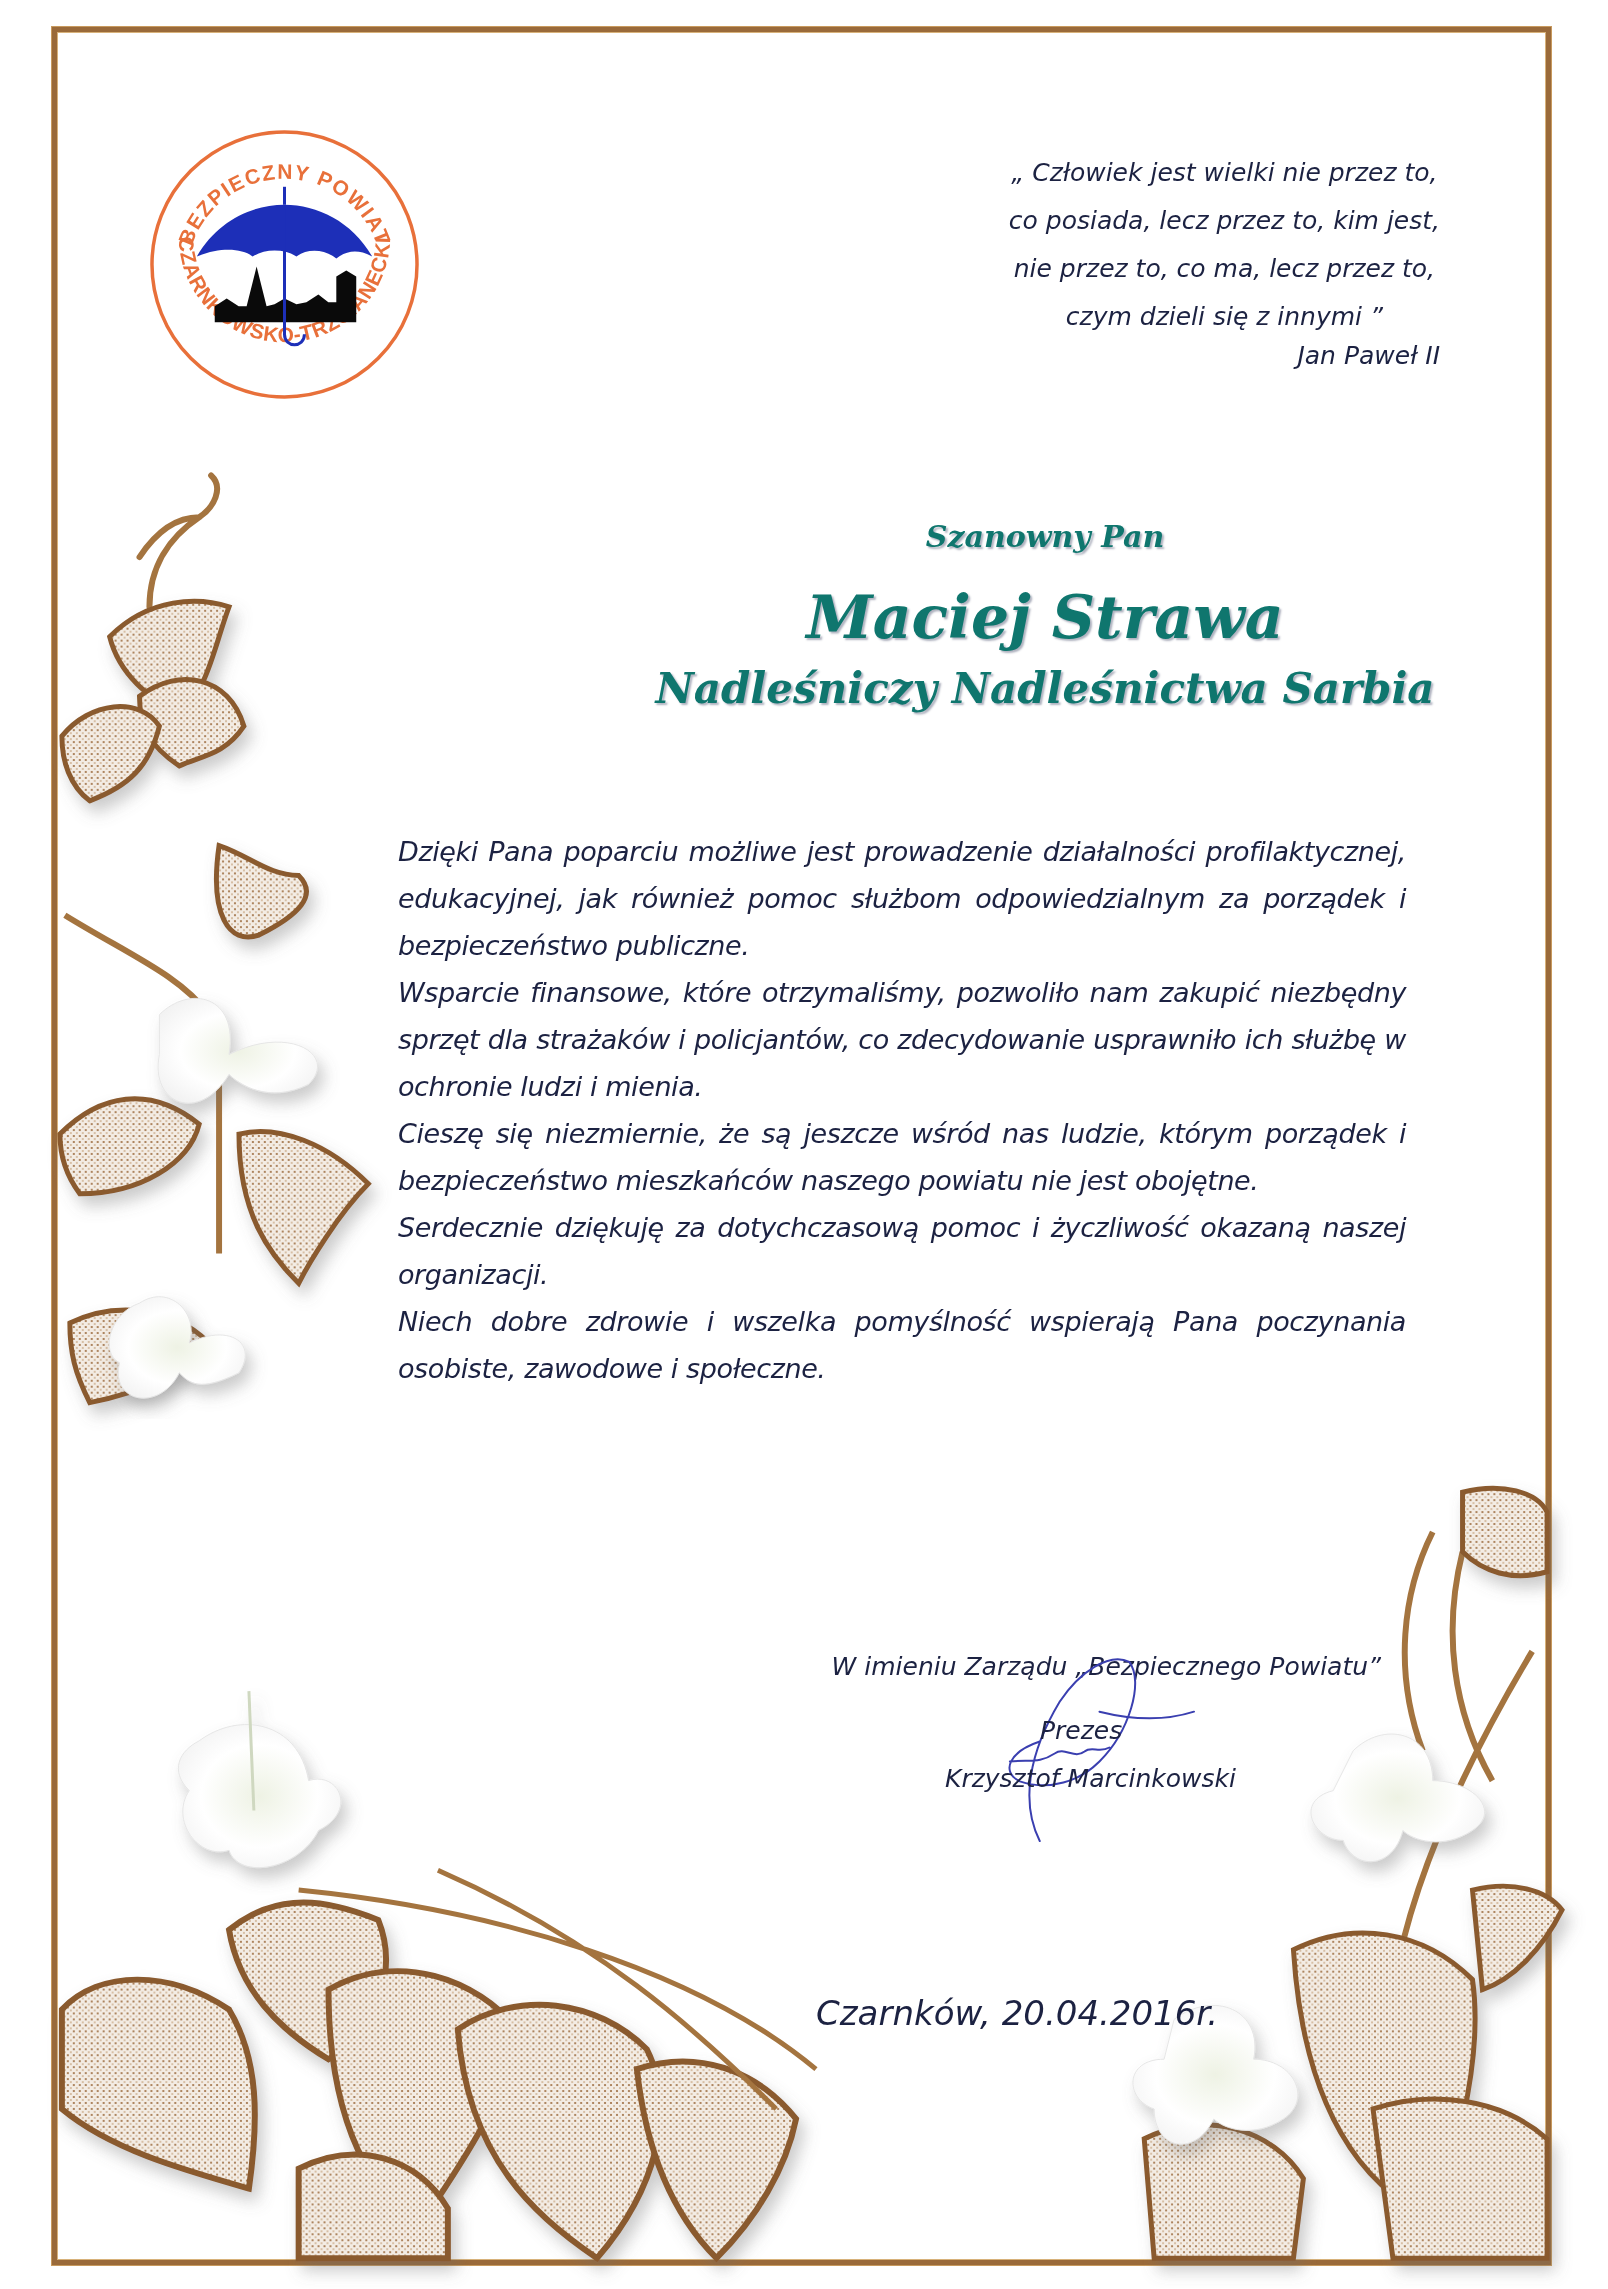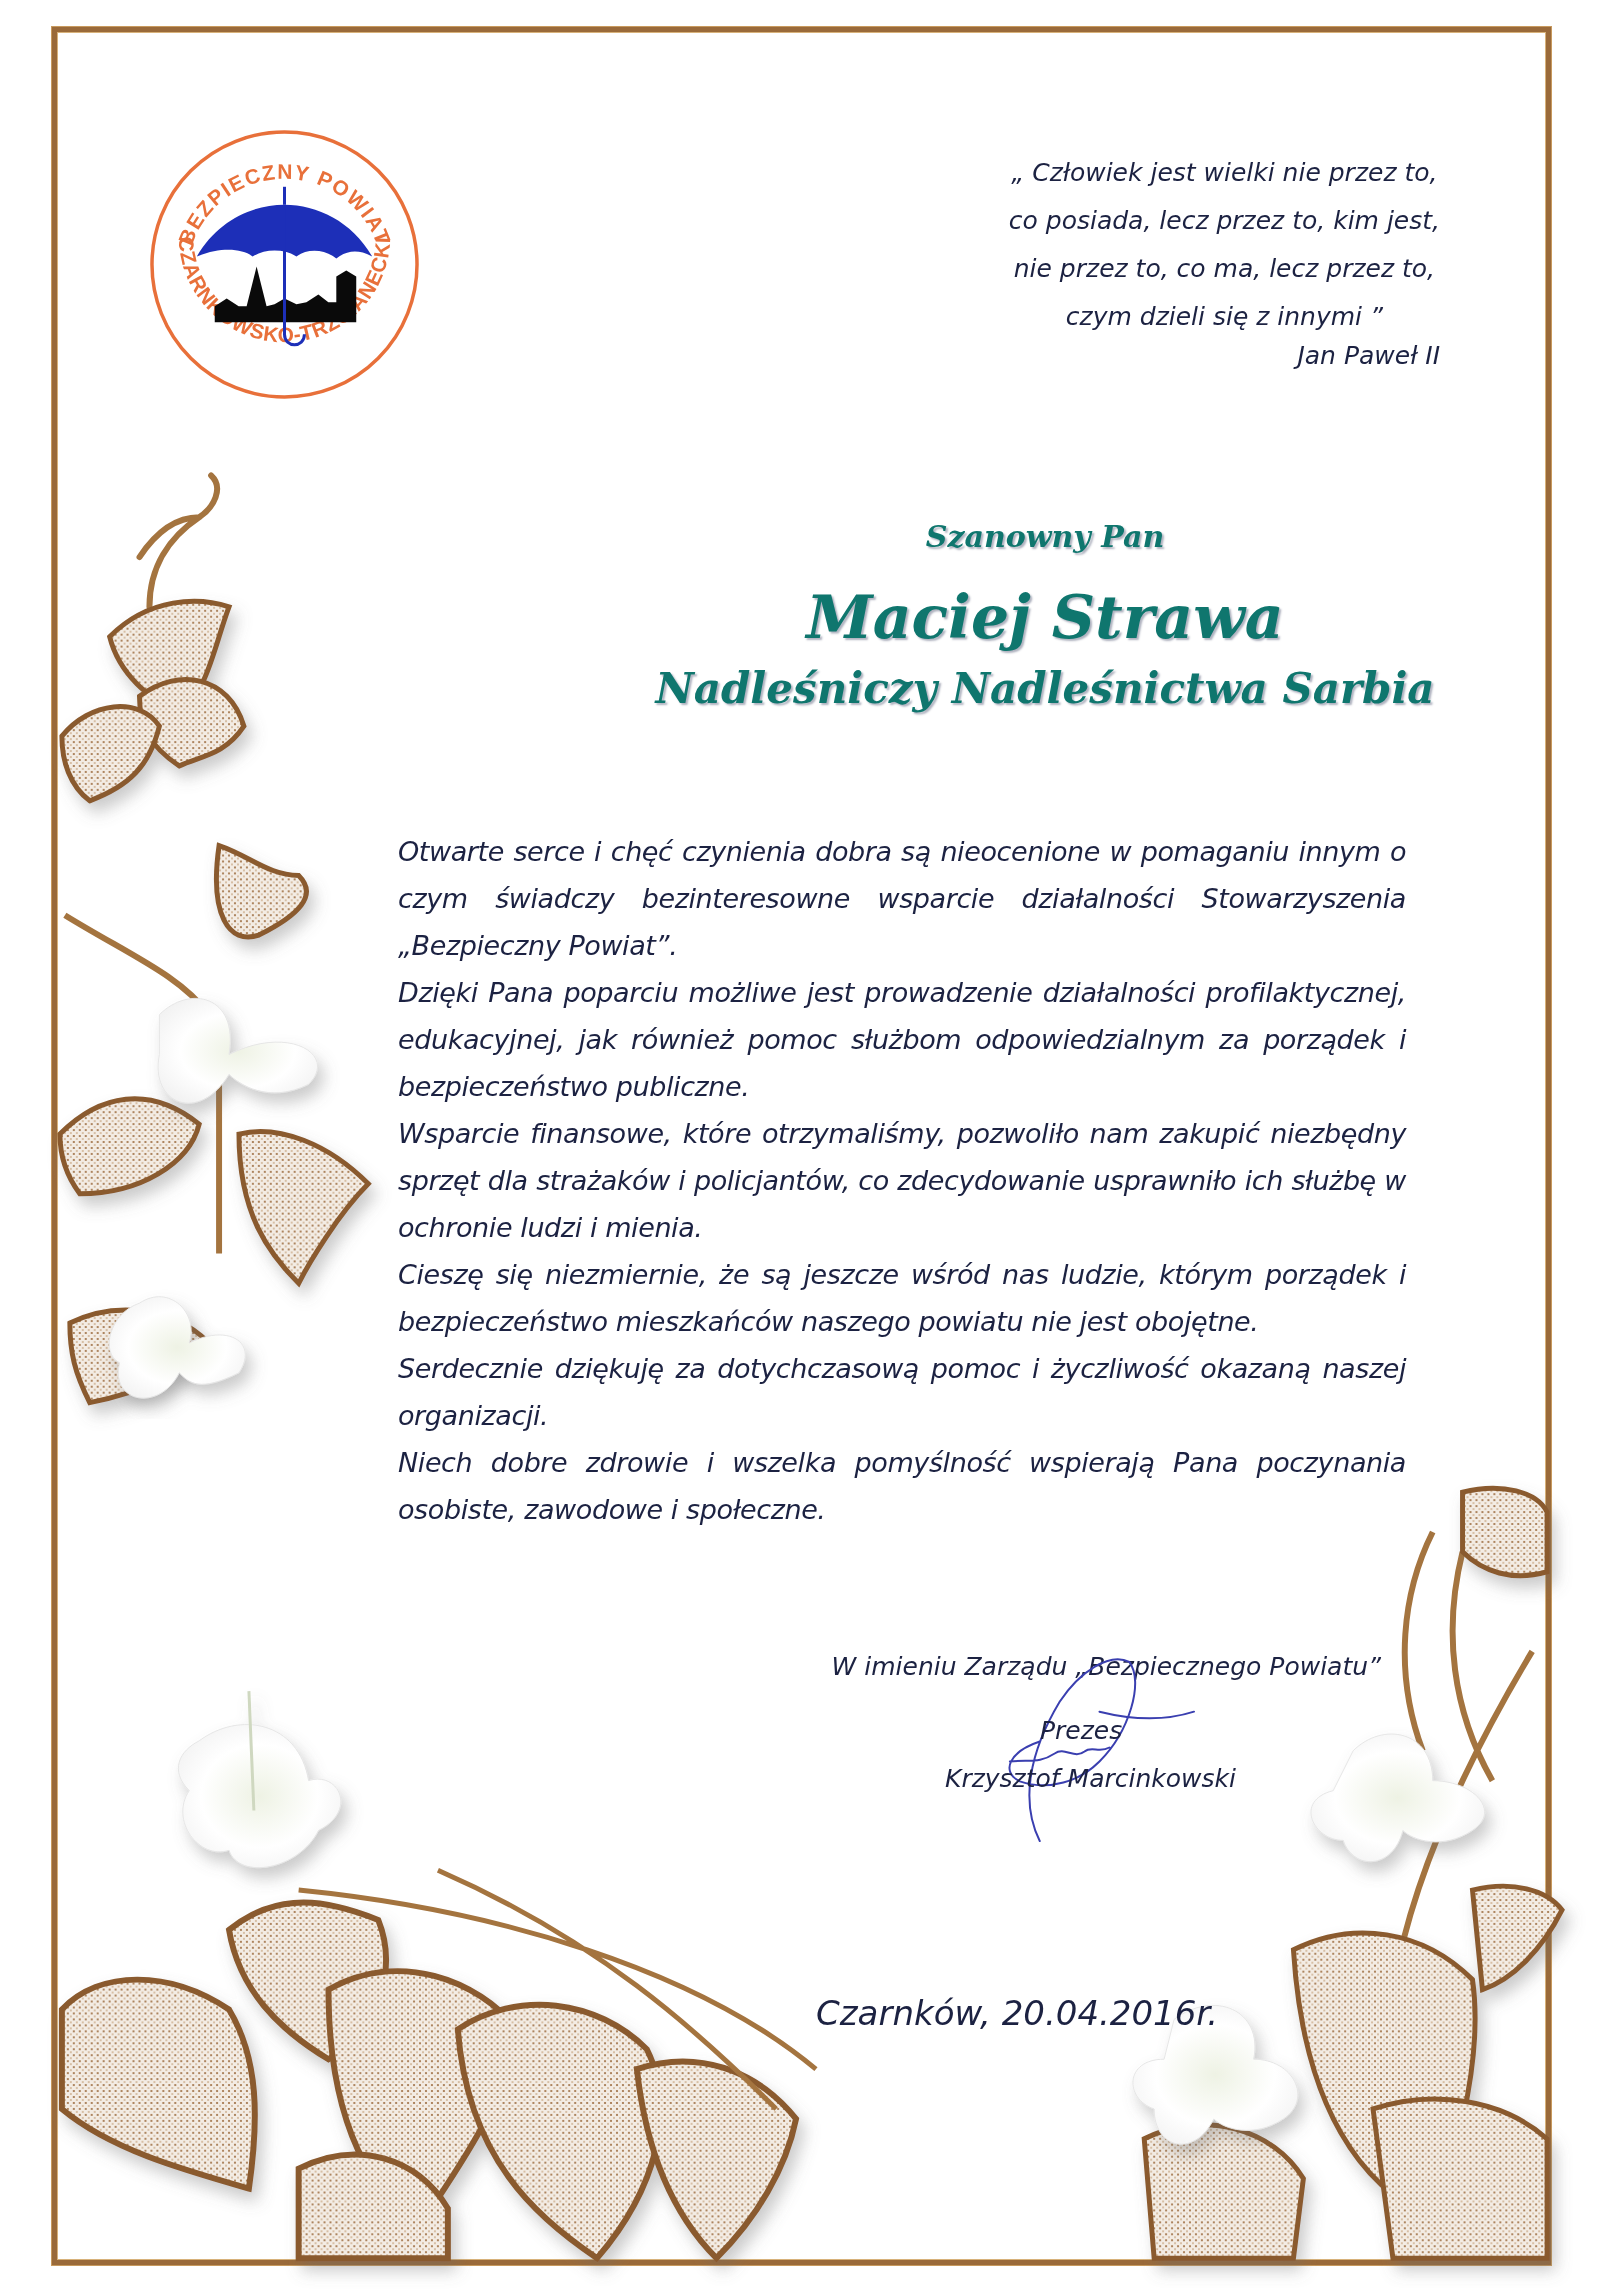--- a/index.html
+++ b/index.html
@@ -147,21 +147,20 @@
   <span class="line">nie przez to, co ma, lecz przez to,</span>
   <span class="line">czym dzieli się  z innymi ”</span>
 </div>
 <div class="txt quote-author">Jan Paweł II</div>
 
 <div class="hdr salutation">Szanowny Pan</div>
 <div class="hdr name">Maciej Strawa</div>
 <div class="hdr position">Nadleśniczy Nadleśnictwa Sarbia</div>
 
 <div class="body">
-  <span class="para">Otwarte serce i chęć czynienia dobra są nieocenione w pomaganiu innym o czym świadczy bezinteresowne wsparcie działalności Stowarzyszenia „Bezpieczny Powiat”.</span>
   <span class="para">Dzięki Pana poparciu możliwe jest prowadzenie działalności profilaktycznej, edukacyjnej, jak również pomoc służbom odpowiedzialnym za porządek i bezpieczeństwo publiczne.</span>
   <span class="para">Wsparcie finansowe, które otrzymaliśmy, pozwoliło nam zakupić niezbędny sprzęt dla strażaków i policjantów, co zdecydowanie usprawniło ich służbę w ochronie ludzi i mienia.</span>
   <span class="para">Cieszę się niezmiernie, że są jeszcze wśród nas ludzie, którym porządek i bezpieczeństwo mieszkańców naszego powiatu nie jest obojętne.</span>
   <span class="para">Serdecznie dziękuję za dotychczasową pomoc i życzliwość okazaną naszej organizacji.</span>
   <span class="para">Niech dobre zdrowie i wszelka pomyślność wspierają Pana poczynania osobiste, zawodowe i społeczne.</span>
 </div>
 
 <div class="txt sig-org">W imieniu Zarządu „Bezpiecznego Powiatu”</div>
 <svg class="signature" viewBox="0 0 220 210">
   <path d="M60 200 C 40 160, 50 110, 80 60 C 100 30, 130 10, 150 20 C 165 40, 150 90, 120 120 C 100 140, 70 150, 40 140 C 20 130, 30 110, 60 100 M30 120 C 50 118, 60 122, 75 112 C 85 105, 95 118, 105 110 C 112 104, 120 112, 130 106 M120 70 C 160 80, 190 78, 215 70" fill="none" stroke="#3a3fb0" stroke-width="2" stroke-linecap="round"></path>

